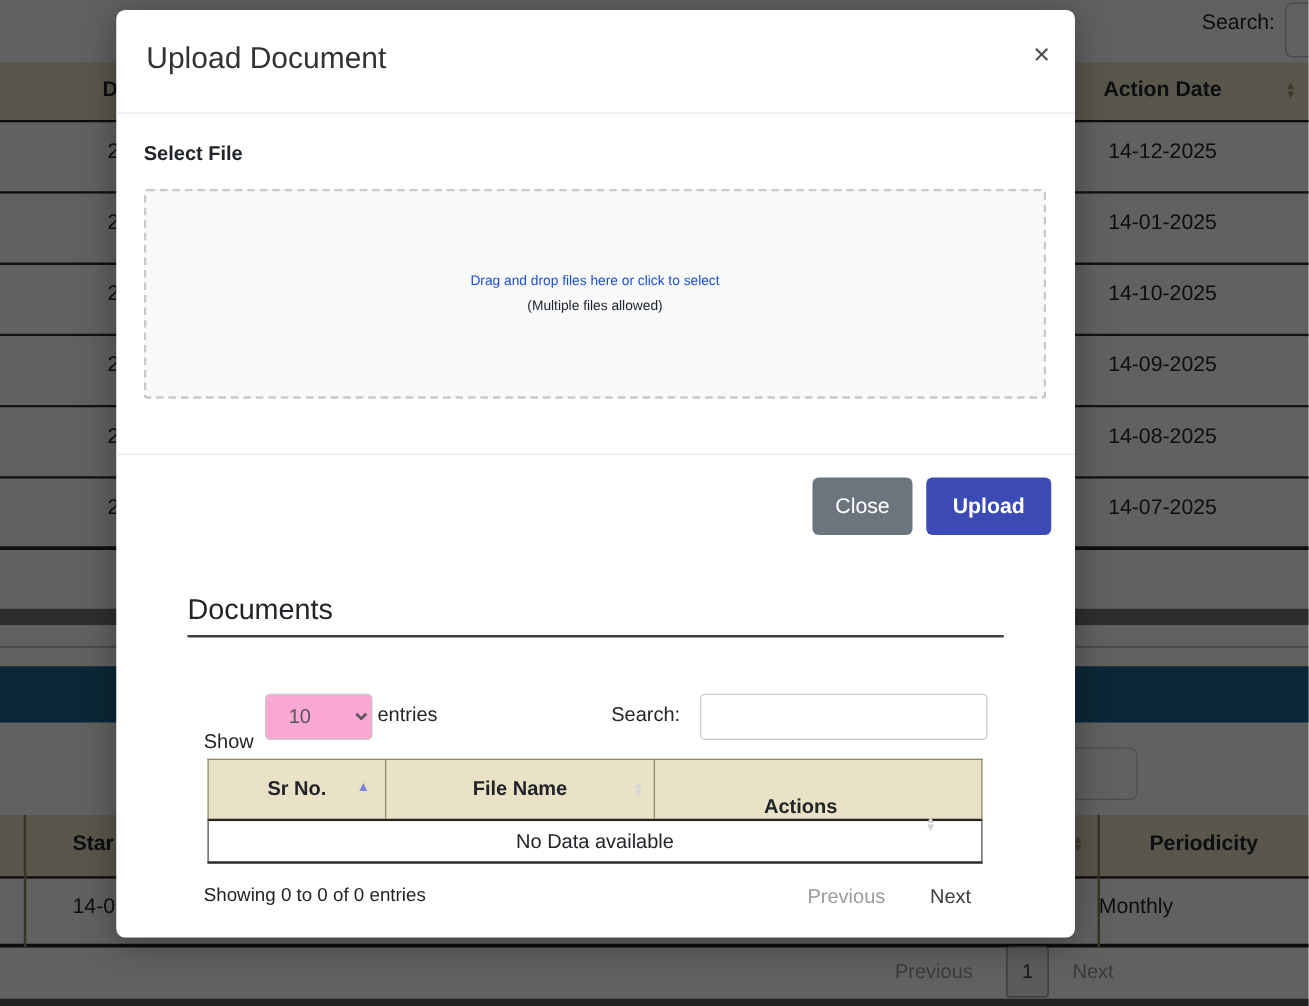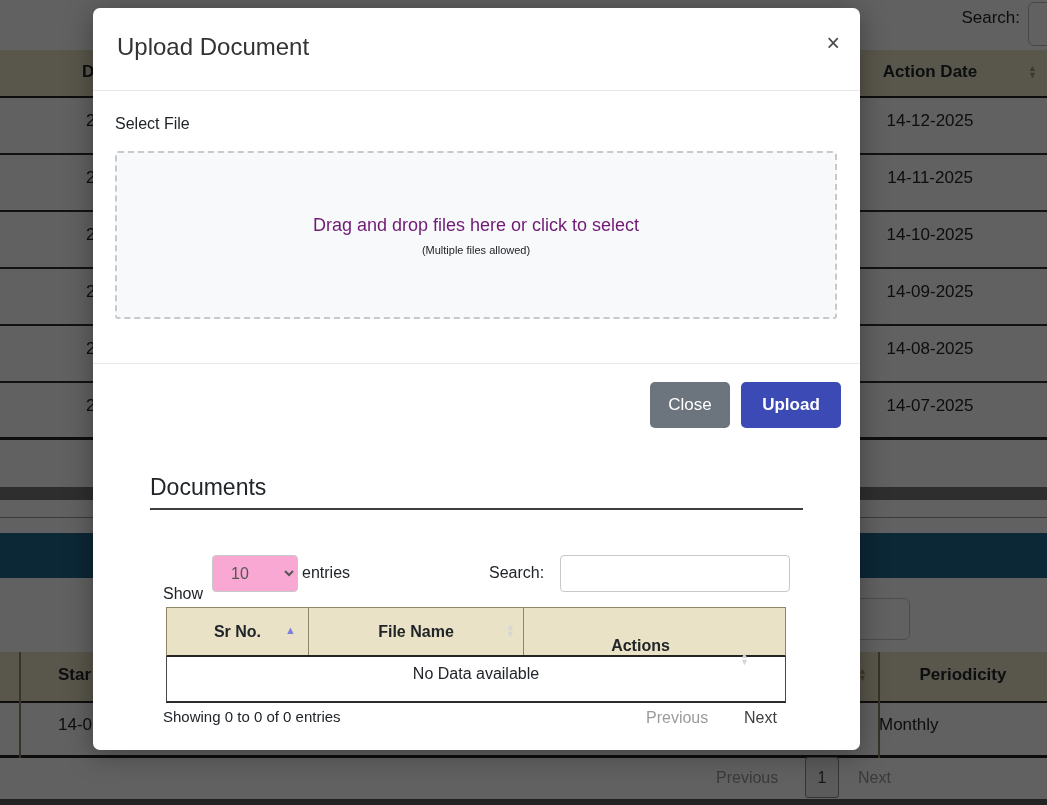--- a/index.html
+++ b/index.html
@@ -39,44 +39,44 @@
   .bottom-bar { left:0; top:799px; width:1047px; height:6px; background:#5a5a5a; }
 
   
   .backdrop { position:absolute; inset:0; background:rgba(0,0,0,0.62); z-index:5; }
 
   
   .modal { position:absolute; left:93px; top:8px; width:767px; height:742px; background:#fff; border-radius:7px; box-shadow:0 4px 28px rgba(0,0,0,0.35); z-index:10; }
   .m-title { left:24px; top:25px; font-size:24px; color:#333; }
   .m-close { right:20px; top:24px; font-size:23px; color:#4a4a4a; cursor:pointer; line-height:1; }
   .m-hr1 { left:0; top:82px; width:767px; height:1px; background:#e7e7e7; }
-  .m-selectfile { left:22px; top:107px; font-size:16px; font-weight:400; color:#212529; }
+  .m-selectfile { left:22px; top:107px; font-size:16px; font-weight:700; color:#212529; }
   .m-dropzone { left:22px; top:143px; width:722px; height:168px; border:2px dashed #c9c9c9; border-radius:3px; background:#f8f9fa; display:flex; flex-direction:column; align-items:center; justify-content:center; gap:8px; cursor:pointer; }
-  .m-dz1 { font-size:18px; color:#701a75; }
+  .m-dz1 { font-size:11px; color:#1d4ed8; }
   .m-dz2 { font-size:11px; color:#212529; }
   .m-hr2 { left:0; top:355px; width:767px; height:1px; background:#e7e7e7; }
   .m-btn { border:none; border-radius:5px; color:#fff; font-size:17px; font-family:"Liberation Sans", sans-serif; cursor:pointer; }
   .m-btn-close { left:557px; top:374px; width:80px; height:46px; background:#6c757d; }
   .m-btn-upload { left:648px; top:374px; width:100px; height:46px; background:#3b4ab4; font-weight:700; }
   .m-docs-heading { left:57px; top:466px; font-size:23px; color:#212529; }
   .m-docs-underline { left:57px; top:500px; width:653px; height:2px; background:#3f3f3f; }
   .m-show-label, .m-entries, .m-search-label { font-size:16px; color:#212529; }
   .m-show-label { left:70px; top:556px;margin-top:21px; }
   .m-pagesize { left:119px; top:547px; width:86px; height:37px; border:1px solid #c8c8c8; border-radius:4px; background:#f9a8d4; font-size:16px; color:#555; padding-left:14px; font-family:"Liberation Sans", sans-serif; }
   .m-entries { left:209px; top:556px; }
   .m-search-label { left:396px; top:556px; }
   .m-search-input { left:467px; top:547px; width:230px; height:37px; border:1px solid #c8c8c8; border-radius:4px; padding:0 10px; font-size:15px; font-family:"Liberation Sans", sans-serif; }
   .m-table { left:73px; top:599px; width:620px; }
   .m-thead { display:flex; width:620px; height:50px; background:#e9e2c6; border:1px solid #8e8868; border-bottom:2px solid #26241f; }
   .m-th { position:relative; display:flex; align-items:center; justify-content:center; font-size:16px; font-weight:700; color:#212529; border-right:1px solid #8e8868; cursor:pointer; }
   .m-th:last-child { border-right:none; }
   .m-th-1 { width:142px; } .m-th-2 { width:215px; } .m-th-3 { width:233px;margin-top:28px; }
   .m-th .sort-asc { position:absolute; right:12px; top:16px; font-size:11px; color:#7d82dd; }
   .m-th .sort-stack { position:absolute; right:8px; top:16px; color:#d5d5d5; }
-  .m-tempty { width:620px; height:46px; background:#fff; border-left:1px solid #4a4a4a; border-right:1px solid #4a4a4a; border-bottom:2px solid #2b2b2b; text-align:center; font-size:16px; color:#212529; line-height:33px; }
+  .m-tempty { width:620px; height:34px; background:#fff; border-left:1px solid #4a4a4a; border-right:1px solid #4a4a4a; border-bottom:2px solid #2b2b2b; text-align:center; font-size:16px; color:#212529; line-height:33px; }
   .m-summary { left:70px; top:700px; font-size:15px; color:#212529; }
   .m-prev { left:553px; top:701px; font-size:16px; color:#9b9b9b; cursor:pointer; }
   .m-next { left:651px; top:701px; font-size:16px; color:#3e3e3e; cursor:pointer; }
 </style>
 </head>
 <body>
 
 <div class="bg-layer">
   <div class="abs bg-search-label">Search:</div>
   <input class="abs bg-search-input" style="">
@@ -89,21 +89,21 @@
         <span>▼</span>
       </span>
   </div>
 
   <div class="abs t1-row" style="top:98px">
     <span class="abs frag-2">2</span>
     <span class="abs cell-date">14-12-2025</span>
   </div>
   <div class="abs t1-row" style="top:155px">
     <span class="abs frag-2">2</span>
-    <span class="abs cell-date">14-11-2025</span>
+    <span class="abs cell-date">14-01-2025</span>
   </div>
   <div class="abs t1-row" style="top:212px">
     <span class="abs frag-2">2</span>
     <span class="abs cell-date">14-10-2025</span>
   </div>
   <div class="abs t1-row" style="top:269px">
     <span class="abs frag-2">2</span>
     <span class="abs cell-date">14-09-2025</span>
   </div>
   <div class="abs t1-row" style="top:326px">

